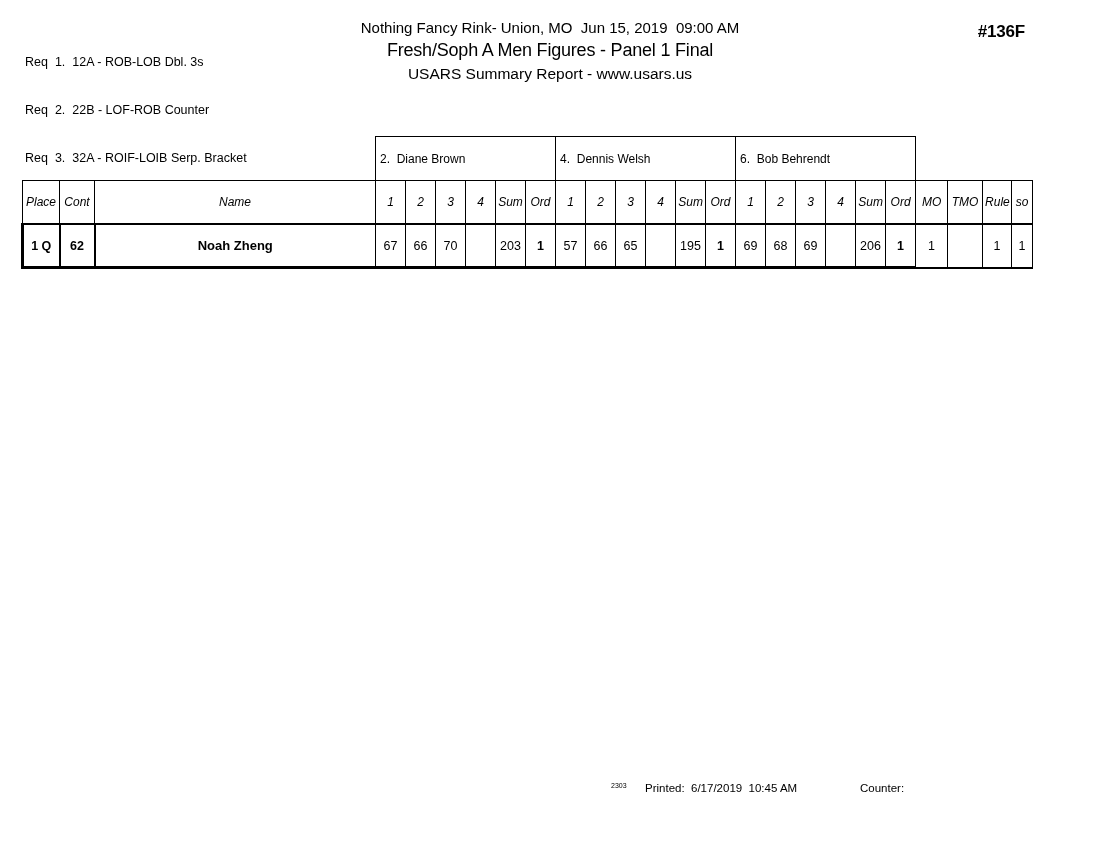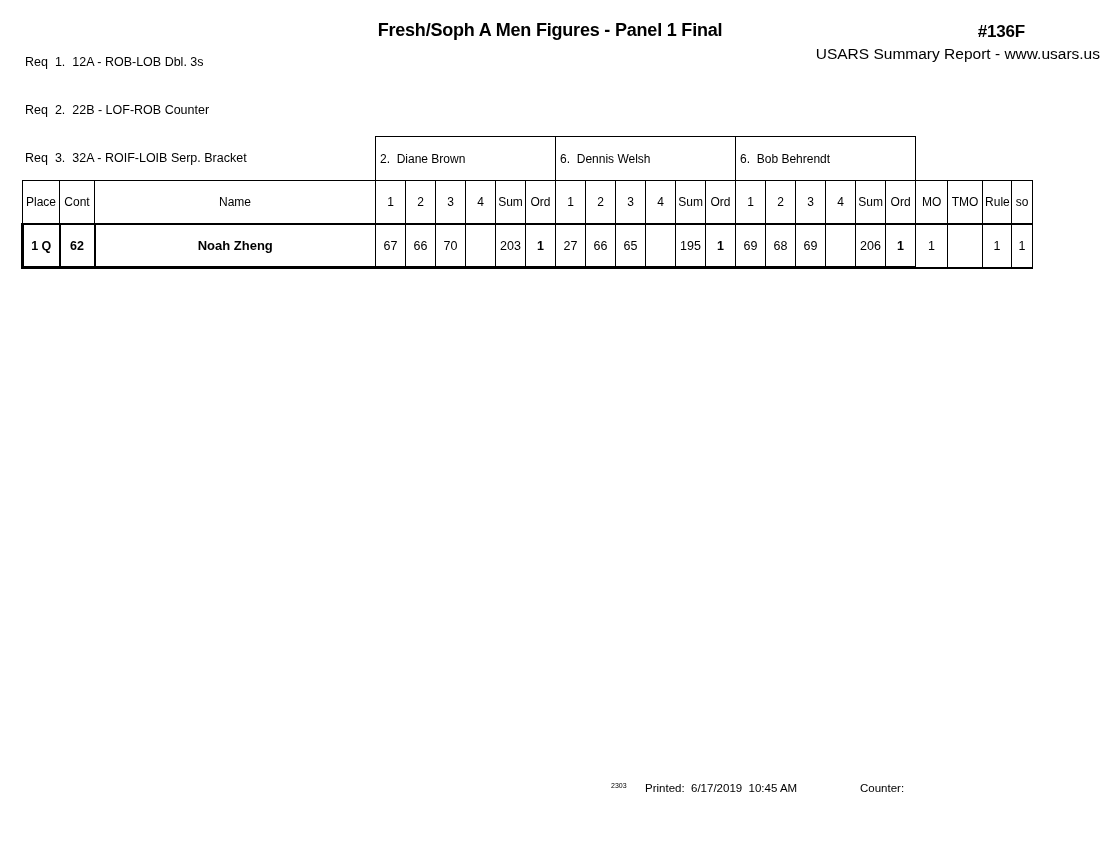--- a/index.html
+++ b/index.html
@@ -8,35 +8,35 @@
     font-family:"Liberation Sans", sans-serif; color:#000; overflow:hidden;
   }
 
   
   .reqs { position:absolute; left:25px; top:22px; font-size:12.5px; line-height:16px; white-space:pre; }
 
   
   .center-head { position:absolute; left:0; top:18px; width:100%; text-align:center; }
   .ch-title  { font-size:17px; font-weight:bold; line-height:21px; white-space:pre; letter-spacing:-0.2px; }
   .ch-venue  { font-size:15px; line-height:20px; white-space:pre; }
-  .ch-event  { font-size:18px; font-weight:bold; line-height:25px; letter-spacing:-0.2px; }
-  .ch-report { font-size:15.5px; line-height:21px;text-align:right; }
+  .ch-event  { font-size:18px; font-weight:normal; line-height:25px; letter-spacing:-0.2px; }
+  .ch-report { font-size:15.5px; line-height:21px; }
 
   .evt-num { position:absolute; top:22px; right:75px; font-size:17px; font-weight:bold; letter-spacing:-0.2px; }
 
   
   .tbl-wrap { position:absolute; left:21px; top:136px; }
   table.results { border-collapse:collapse; table-layout:fixed; width:1012px; }
   table.results td {
     border:1px solid #000; font-size:12px; padding:12px 2px;
     white-space:pre; overflow:hidden; text-align:center; vertical-align:middle;
   }
   tr.band td.jname { height:19px; text-align:left; padding-left:4px; }
   tr.band td.spacer { border:none; }
-  tr.hdr td { height:18px; }
+  tr.hdr td { height:18px;font-style:italic; }
   tr.data td { height:17px; font-size:12.5px; border-top-width:2px; border-bottom-width:3px; }
   tr.data td.tail { border-bottom-width:2px; }
 
   .c-name { text-align:left; padding-left:6px; }
   .score  { text-align:left; padding-left:3px; }
   .sum    { text-align:right; padding-right:2px; }
   .ord    { border-left-width:3px; border-right-width:3px; }
   tr.data .c-place { font-weight:bold; border-left-width:3px; border-right-width:2px;margin-top:24px; }
   tr.data .c-cont  { font-weight:bold; border-right-width:2px;margin-top:20px; }
   tr.data .c-name  { font-weight:bold; font-size:13px; }
@@ -52,20 +52,21 @@
 
 <div class="page">
 
   <div class="reqs">
     <div>Req  1.  12A - ROB-LOB Dbl. 3s</div>
     <div>Req  2.  22B - LOF-ROB Counter</div>
     <div>Req  3.  32A - ROIF-LOIB Serp. Bracket</div>
   </div>
 
   <div class="center-head">
+    <div class="ch-venue">Nothing Fancy Rink- Union, MO  Jun 15, 2019  09:00 AM</div>
     <div class="ch-event">Fresh/Soph A Men Figures - Panel 1 Final</div>
     <div class="ch-report">USARS Summary Report - www.usars.us</div>
   </div>
 
   <div class="evt-num">#136F</div>
 
   <div class="tbl-wrap">
     <table class="results">
       <colgroup>
         <col style="width:37px">
@@ -74,21 +75,21 @@
         <col span="18" style="width:30px">
         <col style="width:32px">
           <col style="width:35px">
           <col style="width:29px">
           <col style="width:21px">
       </colgroup>
       <tbody>
           <tr class="band">
         <td class="spacer" colspan="3"></td>
         <td class="jname" colspan="6">2.  Diane Brown</td>
-        <td class="jname" colspan="6">6.  Dennis Welsh</td>
+        <td class="jname" colspan="6">4.  Dennis Welsh</td>
         <td class="jname" colspan="6">6.  Bob Behrendt</td>
         <td class="spacer" colspan="4"></td>
       </tr>
       <tr class="hdr">
         <td>Place</td>
         <td>Cont</td>
         <td class="c-name">Name</td>
 
         <td>1</td>
         <td>2</td>
@@ -121,21 +122,21 @@
         <td class="c-cont">62</td>
         <td class="c-name">Noah Zheng</td>
 
         <td class="score">67</td>
         <td class="score">66</td>
         <td class="score">70</td>
         <td class="score"></td>
         <td class="sum">203</td>
         <td class="ord">1</td>
 
-        <td class="score">27</td>
+        <td class="score">57</td>
         <td class="score">66</td>
         <td class="score">65</td>
         <td class="score"></td>
         <td class="sum">195</td>
         <td class="ord">1</td>
 
         <td class="score">69</td>
         <td class="score">68</td>
         <td class="score">69</td>
         <td class="score"></td>

